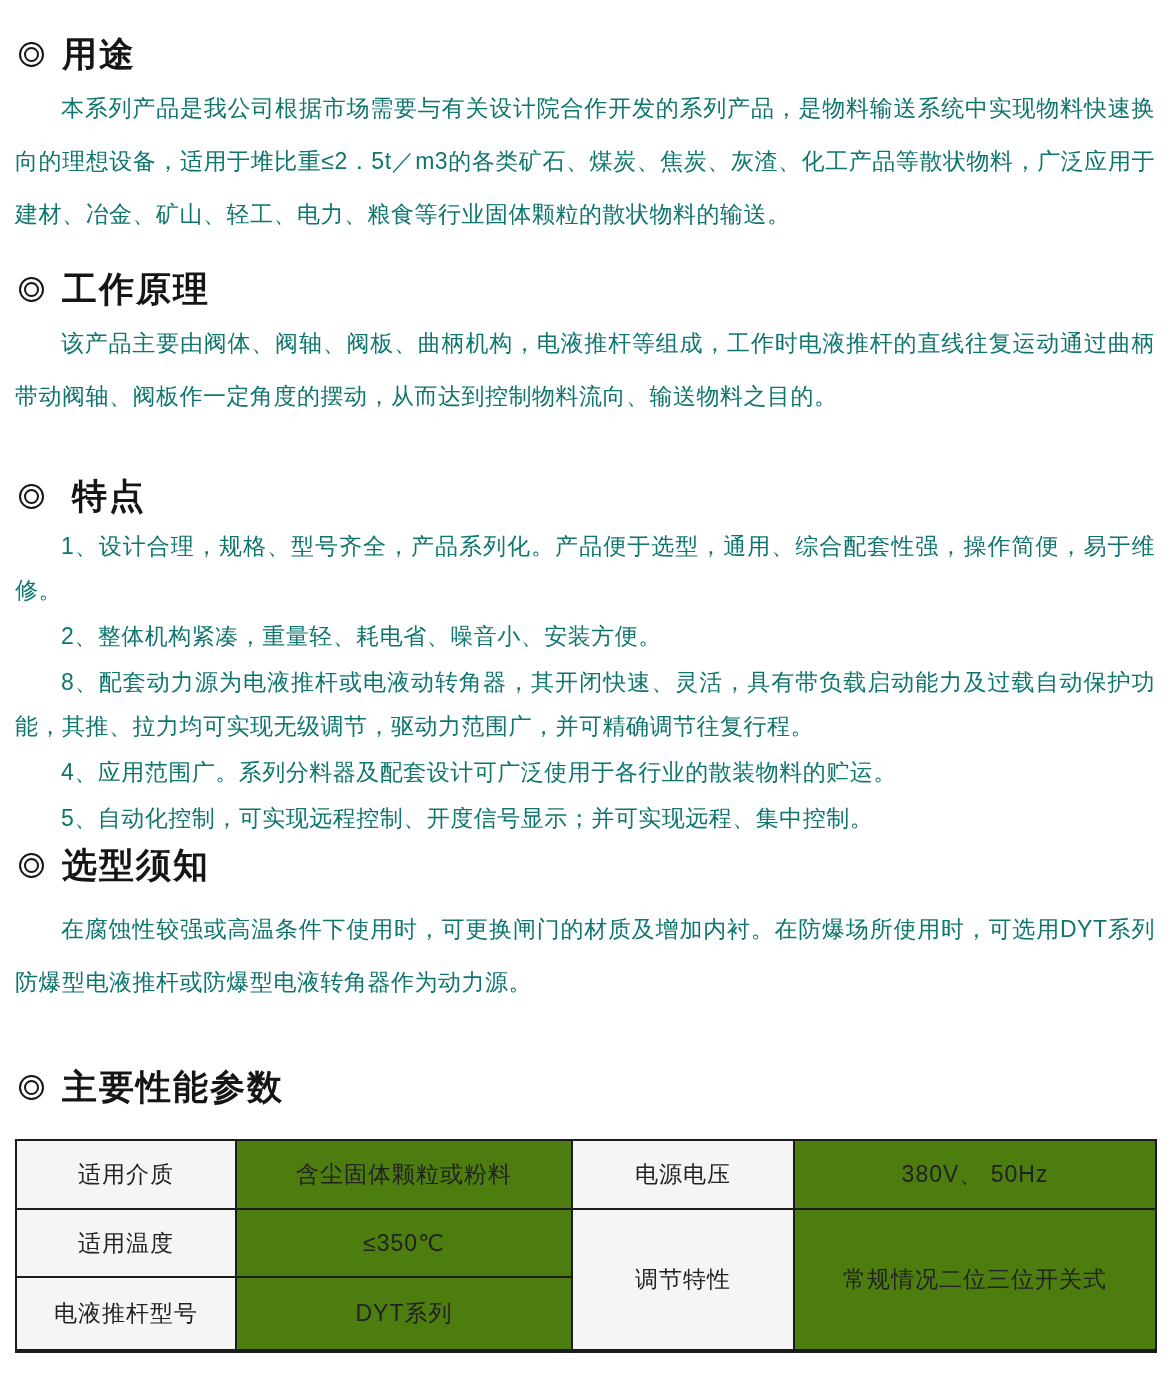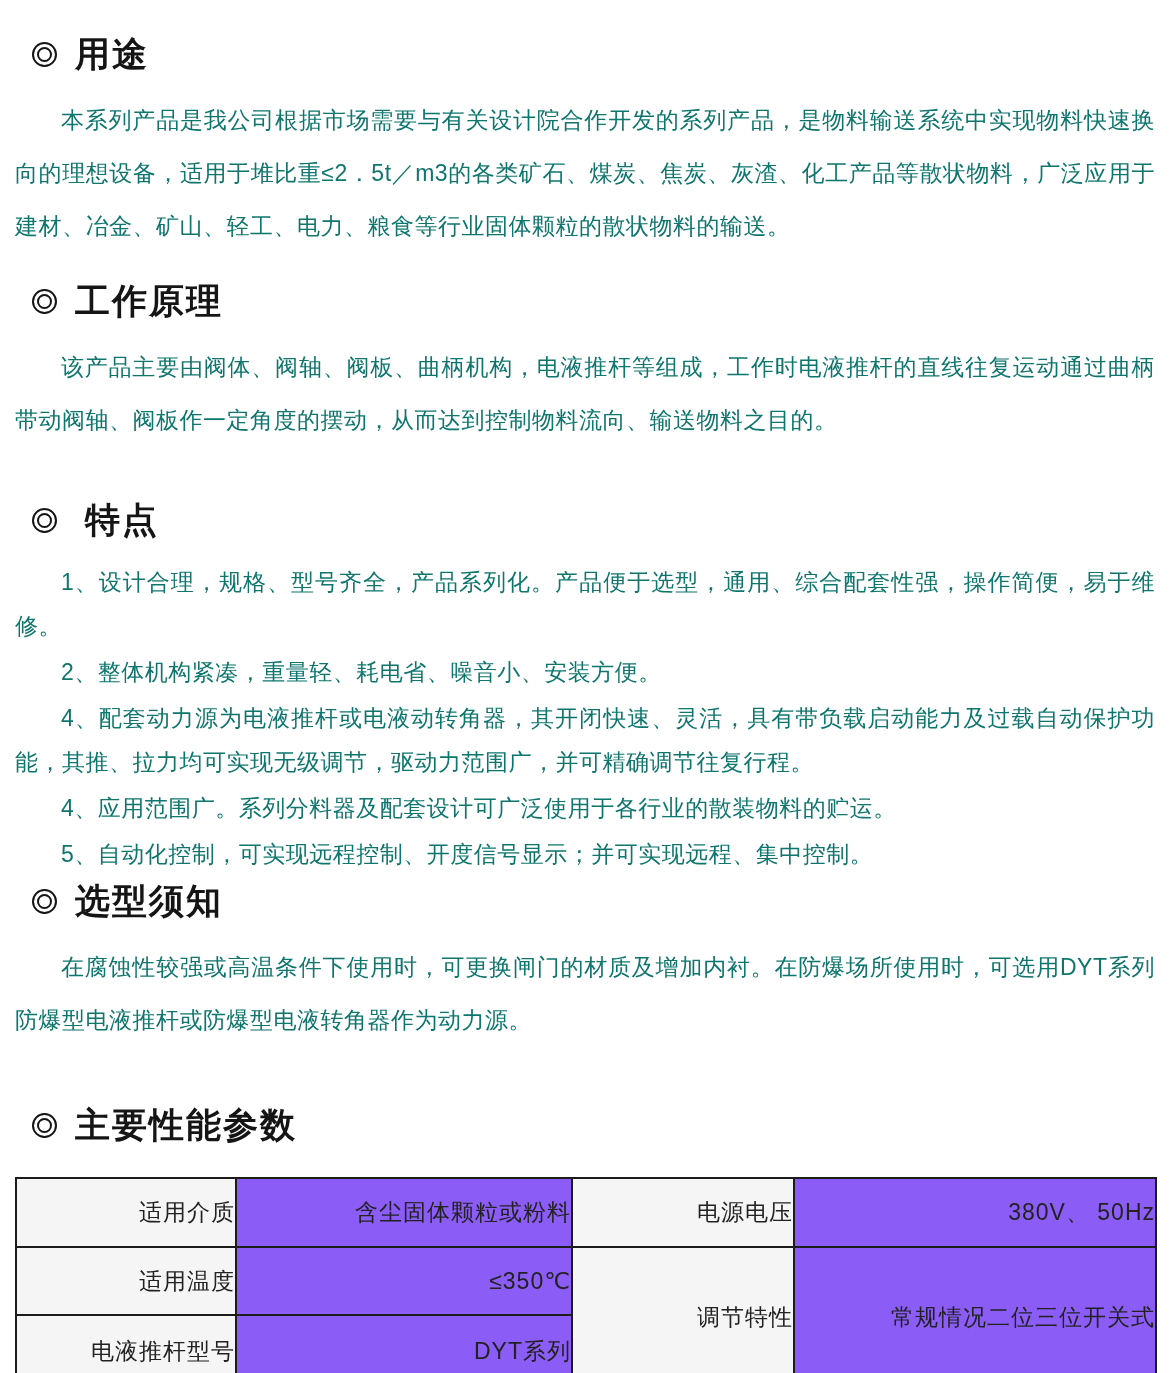--- a/index.html
+++ b/index.html
@@ -9,21 +9,21 @@
     box-sizing: border-box;
     padding: 0 15px;
     overflow: hidden;
     color: #1d1d1d;
     font-family: "Liberation Sans", "DejaVu Sans", sans-serif;
   }
   .section-heading {
     display: flex;
     align-items: center;
     gap: 18px;
-    margin: 17px;
+    margin: 4px;
     font-size: 35px;
     line-height: 46px;
     font-weight: 700;
     letter-spacing: 2px;
     color: #151515;
   }
   .ring {
     width: 25px;
     height: 25px;
     border: 2.5px solid #151515;
@@ -69,27 +69,27 @@
     width: 1140px;
     border-collapse: collapse;
     table-layout: fixed;
     border: 2px solid #1c1c1c;
     border-bottom-width: 4px;
   }
   table.params td {
     border: 2px solid #1c1c1c;
     font-size: 23px;
     letter-spacing: 1px;
-    text-align: right;
+    text-align: center;
     vertical-align: middle;
     color: #222222;
     padding: 0;
   }
   table.params td.label-cell { background: #f5f5f5; }
-  table.params td.value-cell { background: #8b5cf6; }
+  table.params td.value-cell { background: #4d7c0f; }
   tr.row-1 { height: 69px; }
   tr.row-2 { height: 68px; }
   tr.row-3 { height: 74px; }
   col.c1 { width: 220px; }
   col.c2 { width: 336px; }
   col.c3 { width: 222px; }
   col.c4 { width: 362px; }
 </style>
 </head>
 <body>
@@ -111,21 +111,21 @@
 </section>
 
 <section id="section-features">
   <h2 class="section-heading">
     <span class="ring"></span>
     <span>特点</span>
   </h2>
   <div class="feature-list">
     <p class="body-text">1、设计合理，规格、型号齐全，产品系列化。产品便于选型，通用、综合配套性强，操作简便，易于维修。</p>
     <p class="body-text">2、整体机构紧凑，重量轻、耗电省、噪音小、安装方便。</p>
-    <p class="body-text">4、配套动力源为电液推杆或电液动转角器，其开闭快速、灵活，具有带负载启动能力及过载自动保护功能，其推、拉力均可实现无级调节，驱动力范围广，并可精确调节往复行程。</p>
+    <p class="body-text">8、配套动力源为电液推杆或电液动转角器，其开闭快速、灵活，具有带负载启动能力及过载自动保护功能，其推、拉力均可实现无级调节，驱动力范围广，并可精确调节往复行程。</p>
     <p class="body-text">4、应用范围广。系列分料器及配套设计可广泛使用于各行业的散装物料的贮运。</p>
     <p class="body-text">5、自动化控制，可实现远程控制、开度信号显示；并可实现远程、集中控制。</p>
   </div>
 </section>
 
 <section id="section-selection">
   <h2 class="section-heading">
     <span class="ring"></span>
     <span>选型须知</span>
   </h2>

